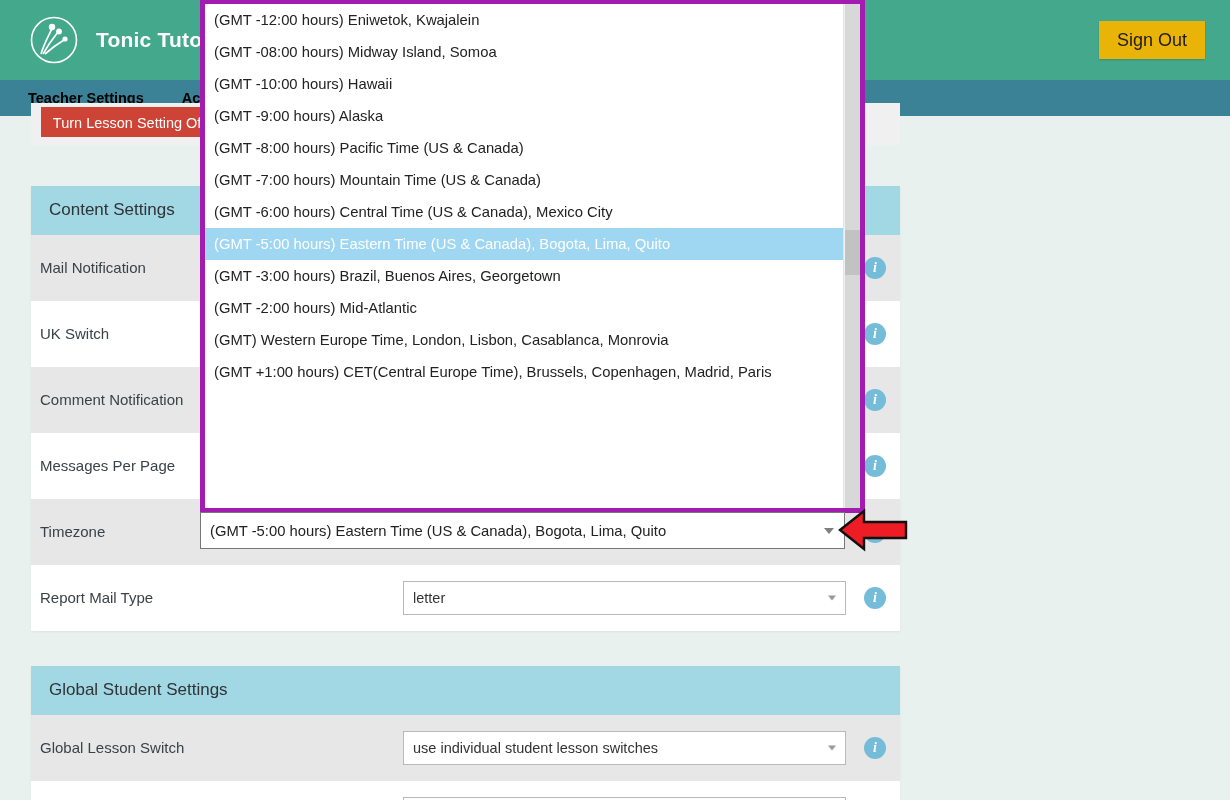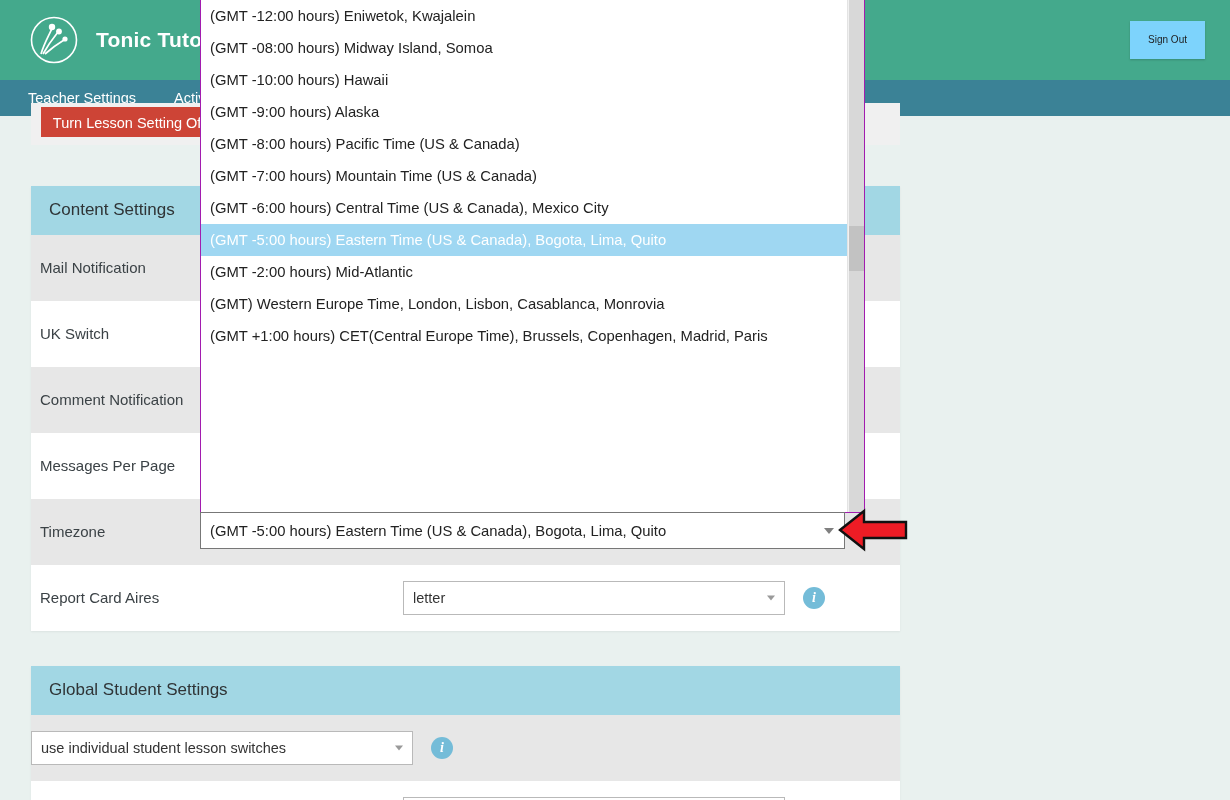--- a/index.html
+++ b/index.html
@@ -20,35 +20,36 @@
     background: #44a98c;
   }
   .brand { position: absolute; left: 28px; top: 14px; display: flex; align-items: center; gap: 16px; }
   .logo-circle { width: 52px; height: 52px; }
   .brand-name {
     color: #ffffff; font-size: 21px; font-weight: bold; letter-spacing: .2px;
     white-space: nowrap;
   }
   .signout-btn {
     position: absolute; right: 25px; top: 21px;
-    background: #7dd3fc; color: #1d1d1d;
+    background: #eab308; color: #1d1d1d;
     border: none; padding: 0 18px; height: 38px; line-height: 38px;
-    font-size: 10px; font-family: inherit; cursor: pointer;
+    font-size: 18px; font-family: inherit; cursor: pointer;
     box-shadow: 0 1px 2px rgba(0,0,0,.18);
   }
 
   
   .navbar {
     position: absolute; top: 80px; left: 0; width: 1230px; height: 36px;
     background: #3b8296;
   }
   .nav-items { display: flex; align-items: center; height: 36px; padding-left: 28px; gap: 38px; }
   .nav-item {
-    color: #ffffff; font-size: 14.5px; white-space: nowrap; cursor: pointer;
+    color: #000000; font-size: 14.5px; white-space: nowrap; cursor: pointer;
     line-height: 36px;
+    font-weight: bold;
   }
 
   
   .content { position: absolute; top: 0; left: 0; width: 1230px; height: 800px; }
 
   .top-card {
     position: absolute; left: 31px; top: 103px; width: 869px; height: 42px;
     background: #f0f0f0;
   }
   .danger-btn {
@@ -69,21 +70,21 @@
   .row { display: flex; align-items: center; min-height: 66px; }
   .row.odd  { background: #e7e7e7; }
   .row.even { background: #ffffff; }
   .row-label {
     width: 372px; padding-left: 9px; color: #3b4246; font-size: 15px;
     line-height: 1.28;
   }
   .row-control { flex: 1; display: flex; align-items: center; gap: 18px; }
 
   .select-box {
-    position: relative; width: 382px; height: 34px; background: #ffffff;
+    position: relative; width: 443px; height: 34px; background: #ffffff;
     border: 1px solid #b9b9b9; display: flex; align-items: center;
     padding: 0 26px 0 9px; font-size: 14.5px; color: #333; cursor: pointer;
     white-space: nowrap; overflow: hidden;
   }
   .select-box .caret {
     position: absolute; right: 9px; top: 50%; transform: translateY(-50%);
     width: 0; height: 0; border-left: 4.5px solid transparent;
     border-right: 4.5px solid transparent; border-top: 5px solid #9a9a9a;
   }
   .info-icon {
@@ -93,21 +94,21 @@
     font-family: "Liberation Serif", serif; cursor: pointer; flex: none;
   }
 
   
   #panel-content { top: 186px; }
   #panel-global  { top: 666px; }
 
   
   .dropdown-popup {
     position: absolute; left: 200px; top: -1px; width: 665px; height: 514px;
-    background: #ffffff; border: 1px solid #a21caf;
+    background: #ffffff; border: 5px solid #a21caf;
     overflow: hidden; z-index: 40;
   }
   .dd-list { position: absolute; left: 0; top: 0; width: 646px; }
   .dd-item {
     height: 32px; line-height: 32px; padding-left: 9px;
     font-size: 14.8px; color: #222; white-space: nowrap; overflow: hidden;
     cursor: pointer;
   }
   .dd-item.selected { background: #9fd7f2; color: #ffffff; }
   .dd-scrollbar {
@@ -223,35 +224,36 @@
 
       <div class="row odd">
         <div class="row-label">Timezone</div>
         <div class="row-control">
           <div class="select-box" style="visibility:hidden"></div>
           <span class="info-icon">i</span>
         </div>
       </div>
 
       <div class="row even">
-        <div class="row-label">Report Card Aires</div>
+        <div class="row-label">Report Mail Type</div>
         <div class="row-control">
           <div class="select-box">
             <span>letter</span>
             <span class="caret"></span>
           </div>
           <span class="info-icon">i</span>
         </div>
       </div>
     </div>
 
     <div class="panel" id="panel-global">
       <div class="panel-header">Global Student Settings</div>
 
       <div class="row odd">
+        <div class="row-label">Global Lesson Switch</div>
         <div class="row-control">
           <div class="select-box">
             <span>use individual student lesson switches</span>
             <span class="caret"></span>
           </div>
           <span class="info-icon">i</span>
         </div>
       </div>
 
       <div class="row even">
@@ -274,20 +276,21 @@
     <div class="dropdown-popup">
       <div class="dd-list" id="dd-list">
           <div class="dd-item">(GMT -12:00 hours) Eniwetok, Kwajalein</div>
           <div class="dd-item">(GMT -08:00 hours) Midway Island, Somoa</div>
           <div class="dd-item">(GMT -10:00 hours) Hawaii</div>
           <div class="dd-item">(GMT -9:00 hours) Alaska</div>
           <div class="dd-item">(GMT -8:00 hours) Pacific Time (US &amp; Canada)</div>
           <div class="dd-item">(GMT -7:00 hours) Mountain Time (US &amp; Canada)</div>
           <div class="dd-item">(GMT -6:00 hours) Central Time (US &amp; Canada), Mexico City</div>
           <div class="dd-item selected">(GMT -5:00 hours) Eastern Time (US &amp; Canada), Bogota, Lima, Quito</div>
+          <div class="dd-item">(GMT -3:00 hours) Brazil, Buenos Aires, Georgetown</div>
           <div class="dd-item">(GMT -2:00 hours) Mid-Atlantic</div>
           <div class="dd-item">(GMT) Western Europe Time, London, Lisbon, Casablanca, Monrovia</div>
           <div class="dd-item">(GMT +1:00 hours) CET(Central Europe Time), Brussels, Copenhagen, Madrid, Paris</div>
         </div>
       <div class="dd-scrollbar">
         <div class="dd-track-top"></div>
         <div class="dd-thumb"></div>
         <div class="dd-track-bot"></div>
       </div>
     </div>

